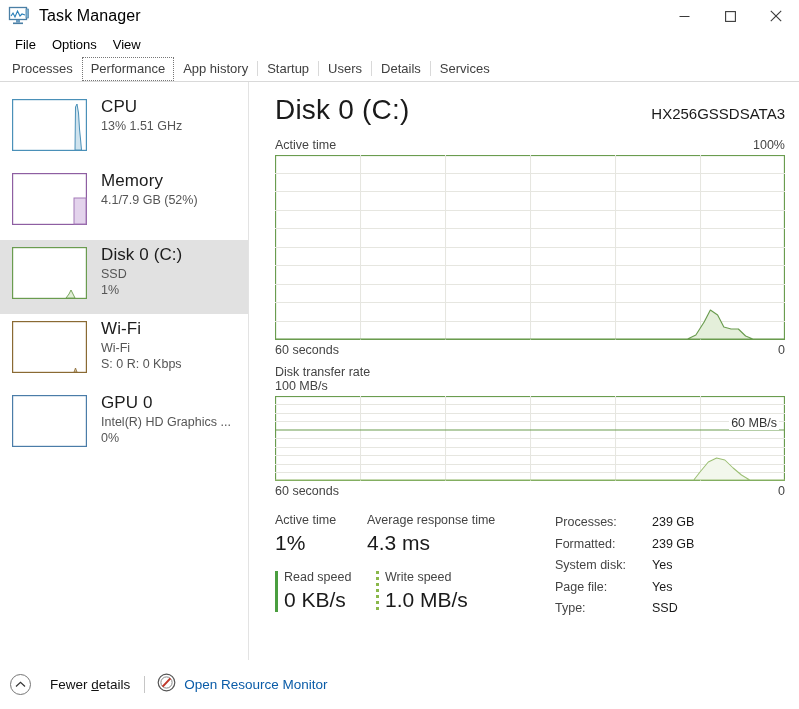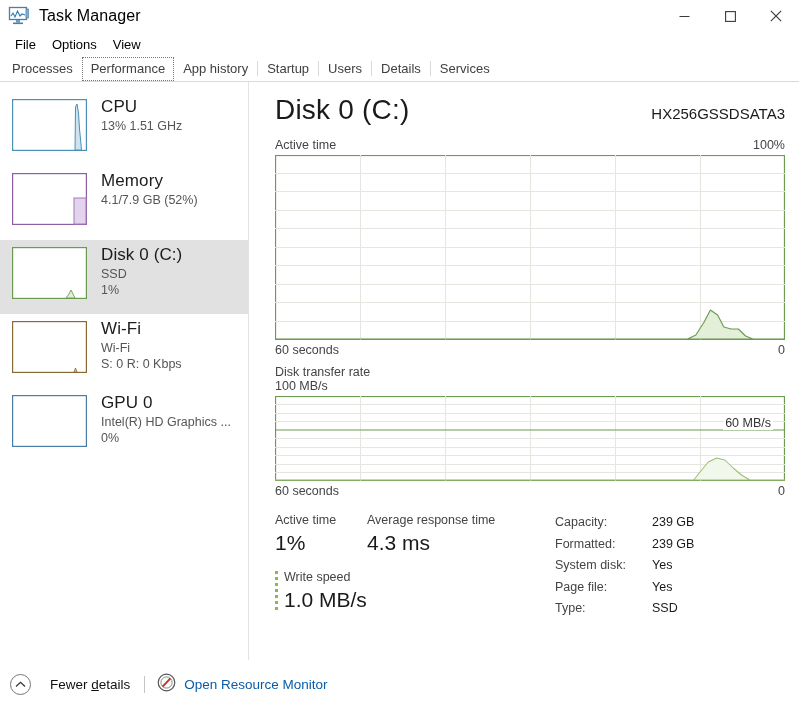--- a/index.html
+++ b/index.html
@@ -84,21 +84,21 @@
     font-size: 12.5px; color: #444; margin-top: 12px; margin-bottom: 3px;
   }
   .graph-label-row.tight { margin-top: 8px; flex-direction: column; }
   .graph-foot {
     display: flex; justify-content: space-between;
     font-size: 12.5px; color: #444; margin-top: 3px;
   }
   .graph-box { position: relative; width: 100%; background: #ffffff; }
   .graph-box svg { display: block; width: 100%; height: 100%; }
   .scale-tag {
-    position: absolute; right: 12px; font-size: 12.5px; color: #333;
+    position: absolute; right: 6px; font-size: 12.5px; color: #333;
     background: #ffffff; padding: 0 2px;
   }
 
   
   .stats { display: flex; margin-top: 14px; }
   .stats-left { width: 258px; }
   .stat-row { display: flex; }
   .stat-cell { }
   .stat-cell.c1 { width: 92px; }
   .stat-label { font-size: 12.5px; color: #444; line-height: 17px; }
@@ -336,31 +336,36 @@
           <div class="stat-cell c1">
             <div class="stat-label">Active time</div>
             <div class="stat-value">1%</div>
           </div>
           <div class="stat-cell">
             <div class="stat-label">Average response time</div>
             <div class="stat-value">4.3 ms</div>
           </div>
         </div>
         <div class="stat-row second">
+          <div class="legend-cell c1">
+            <div class="legend-bar solid"></div>
+            <div class="stat-label">Read speed</div>
+            <div class="stat-value">0 KB/s</div>
+          </div>
           <div class="legend-cell">
             <div class="legend-bar dotted"></div>
             <div class="stat-label">Write speed</div>
             <div class="stat-value">1.0 MB/s</div>
           </div>
         </div>
       </div>
 
       <div class="stats-right">
         <div class="kv">
-          <span class="k">Capacity:</span>
+          <span class="k">Processes:</span>
           <span class="v">239 GB</span>
         </div>
         <div class="kv">
           <span class="k">Formatted:</span>
           <span class="v">239 GB</span>
         </div>
         <div class="kv">
           <span class="k">System disk:</span>
           <span class="v">Yes</span>
         </div>

